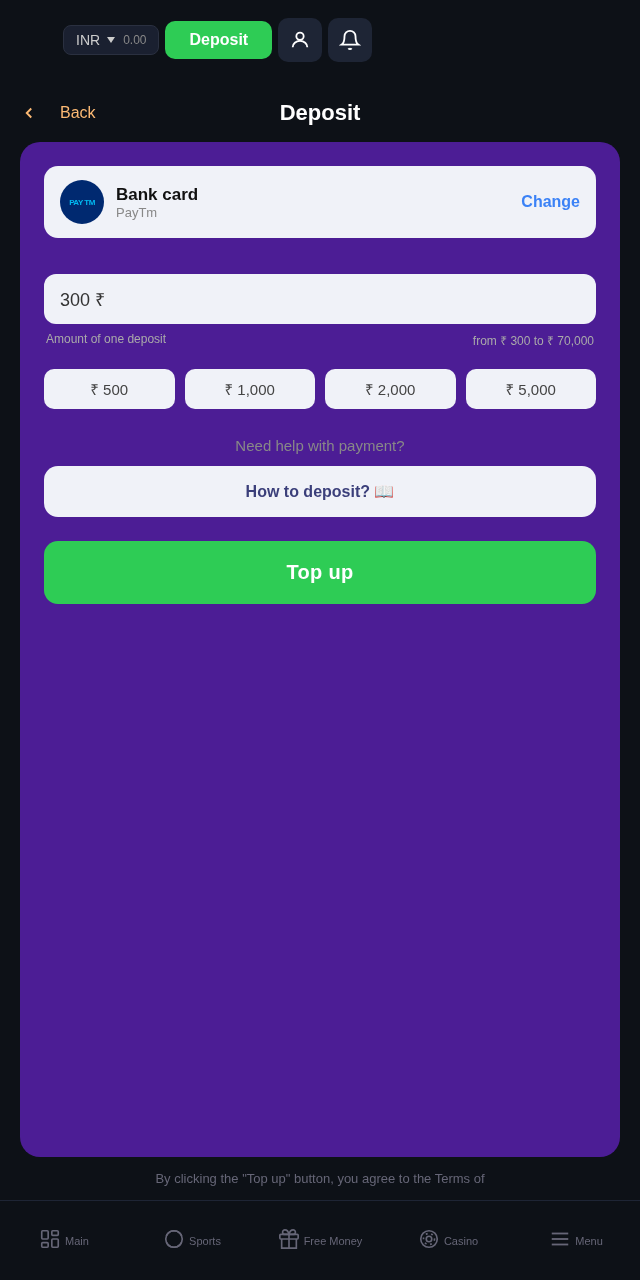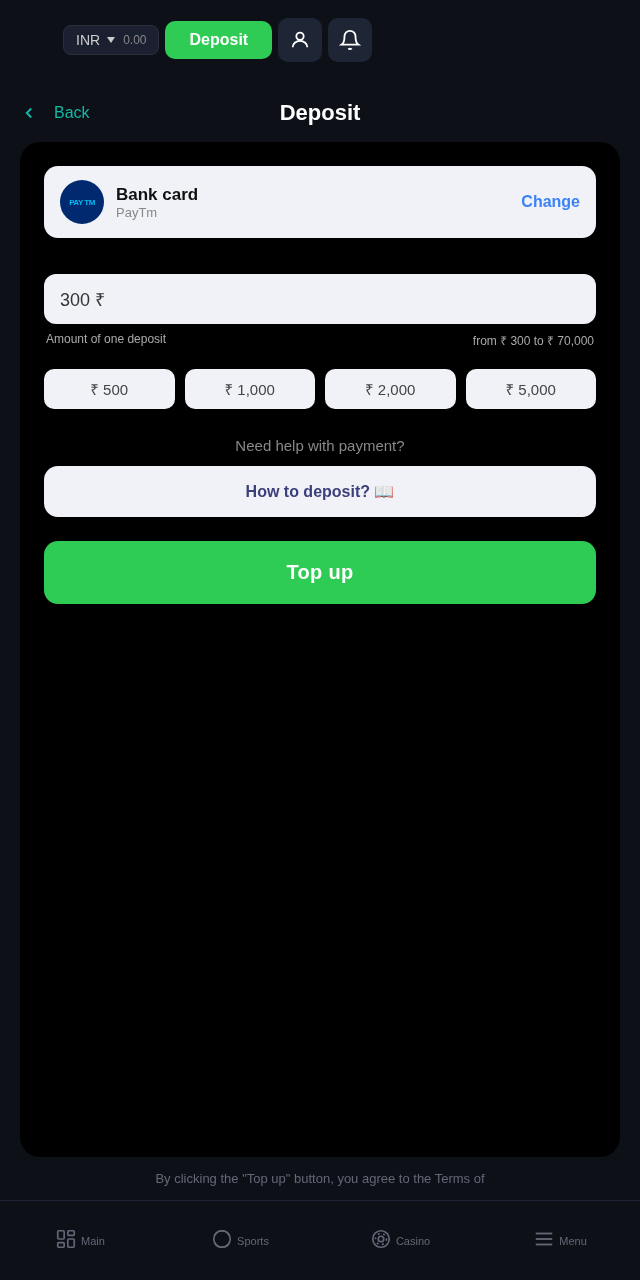--- a/index.html
+++ b/index.html
@@ -93,36 +93,36 @@
       align-items: center;
       justify-content: center;
       padding: 20px 20px 16px;
       position: relative;
     }
     .back-btn {
       position: absolute;
       left: 20px;
       display: flex;
       align-items: center;
-      gap: 16px;
-      color: #14b8a6;
+      gap: 22px;
+      color: #fdba74;
       font-size: 16px;
       cursor: pointer;
       background: none;
       border: none;
     }
     .page-title {
       font-size: 22px;
       font-weight: 700;
       color: #fff;
     }
 
     
     .main-card {
-      background: #000000;
+      background: #4c1d95;
       border-radius: 20px;
       margin: 0 20px;
       padding: 24px;
       color: #222;
       flex: 1;
     }
 
     
     .payment-method {
       background: #f0f2f8;
@@ -405,20 +405,32 @@
       <svg width="22" height="22" viewBox="0 0 24 24" fill="none" stroke="currentColor" stroke-width="1.8">
         <circle cx="12" cy="12" r="9"></circle>
           <path d="M12 3a9 9 0 0 1 6.36 2.64M12 3a9 9 0 0 0-6.36 2.64M3.64 8.64a9 9 0 0 1 16.72 0M20.36 15.36a9 9 0 0 1-16.72 0M12 21a9 9 0 0 1-6.36-2.64M12 21a9 9 0 0 0 6.36-2.64"></path>
       </svg>
     </span>
     <span class="nav-label">Sports</span>
   </button>
   <button class="nav-item">
     <span class="nav-icon">
       <svg width="22" height="22" viewBox="0 0 24 24" fill="none" stroke="currentColor" stroke-width="1.8">
+        <polyline points="20 12 20 22 4 22 4 12"></polyline>
+          <rect x="2" y="7" width="20" height="5" rx="1"></rect>
+          <path d="M12 22V7"></path>
+          <path d="M12 7H7.5a2.5 2.5 0 0 1 0-5C11 2 12 7 12 7z"></path>
+          <path d="M12 7h4.5a2.5 2.5 0 0 0 0-5C13 2 12 7 12 7z"></path>
+      </svg>
+    </span>
+    <span class="nav-label">Free Money</span>
+  </button>
+  <button class="nav-item">
+    <span class="nav-icon">
+      <svg width="22" height="22" viewBox="0 0 24 24" fill="none" stroke="currentColor" stroke-width="1.8">
         <circle cx="12" cy="12" r="9"></circle>
           <circle cx="12" cy="12" r="3"></circle>
           <circle cx="12" cy="12" r="6" stroke-dasharray="2 4"></circle>
       </svg>
     </span>
     <span class="nav-label">Casino</span>
   </button>
   <button class="nav-item">
     <span class="nav-icon">
       <svg width="22" height="22" viewBox="0 0 24 24" fill="none" stroke="currentColor" stroke-width="2">

